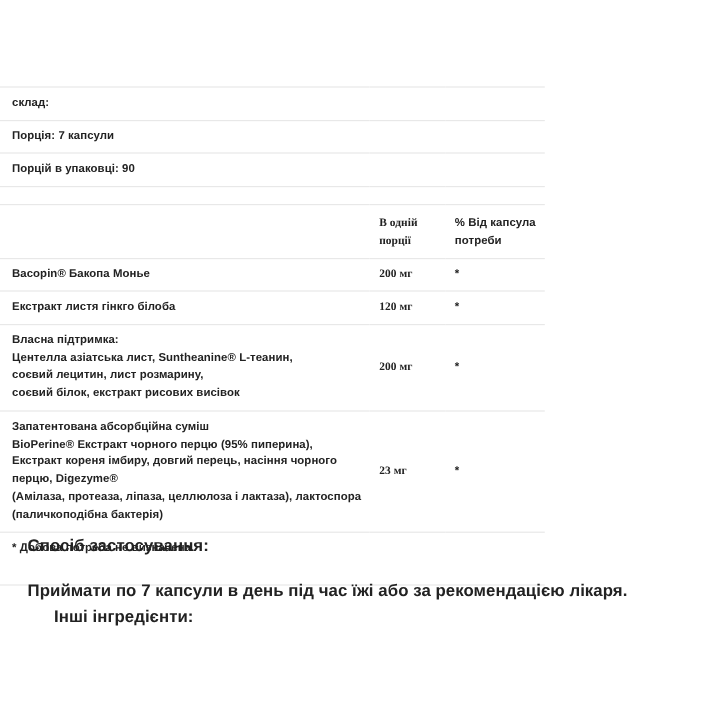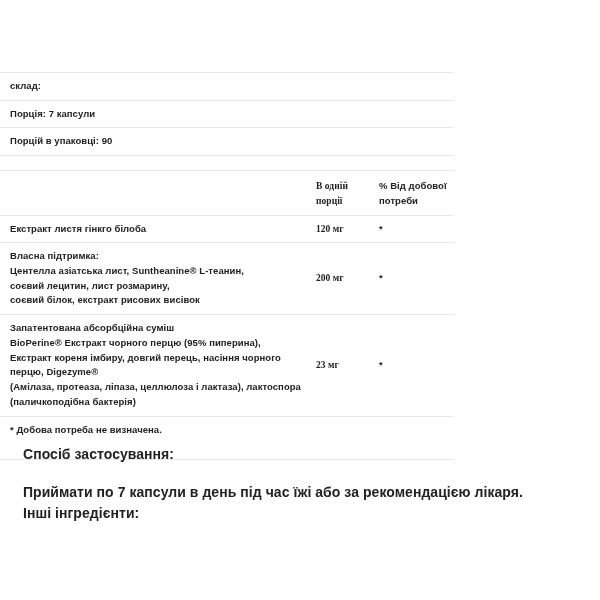--- a/index.html
+++ b/index.html
@@ -73,21 +73,21 @@
     position: absolute;
     left: 23px;
     font-size: 14px;
     font-weight: bold;
     line-height: 1.6;
     color: #222222;
     letter-spacing: 0.05px;
   }
   #usage-heading   { top: 443px; }
   #usage-body      { top: 481px; }
-  #other-heading   { top: 502px; }
+  #other-heading   { top: 502px; margin-left: 22px; }
   #other-body      { top: 522px; width: 586px; }
 </style>
 </head>
 <body>
 
 <div class="page">
 
   <table class="facts-table">
     <tbody>
 
@@ -115,26 +115,33 @@
         <td class="col-dv"></td>
       </tr>
 
       <tr class="header-row">
         <td class="col-name blank-cell"></td>
         <td class="col-amount">
           <span class="line">В одній</span>
           <span class="line">порції</span>
         </td>
         <td class="col-dv">
-          <span class="line">% Від добової</span>
+          <span class="line">% Від капсула</span>
           <span class="line">потреби</span>
         </td>
       </tr>
 
 
+      <tr>
+        <td class="col-name">
+          <span class="line">Bacopin® Бакопа Монье</span>
+        </td>
+        <td class="col-amount">200 мг</td>
+        <td class="col-dv">*</td>
+      </tr>
 
       <tr>
         <td class="col-name">
           <span class="line">Екстракт листя гінкго білоба</span>
         </td>
         <td class="col-amount">120 мг</td>
         <td class="col-dv">*</td>
       </tr>
 
       <tr>

